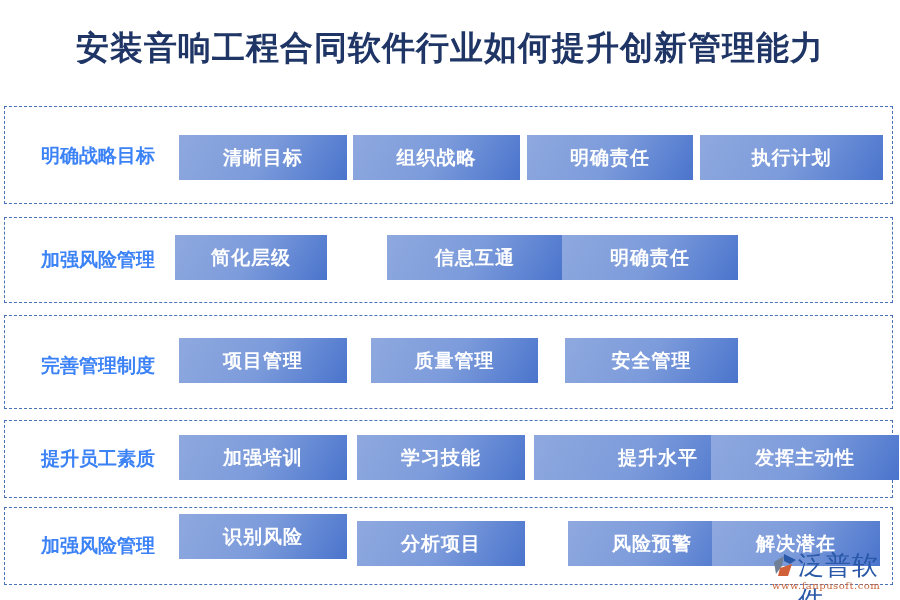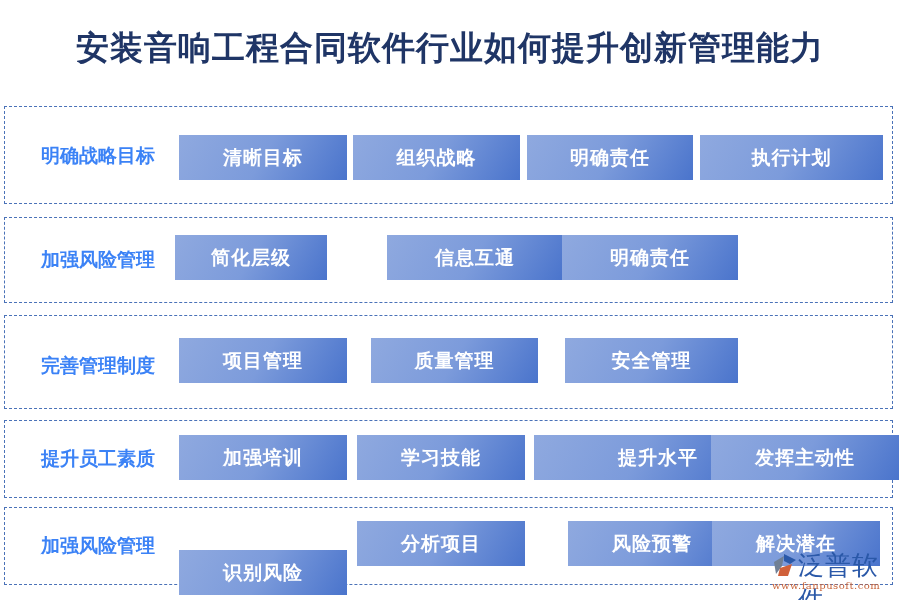--- a/index.html
+++ b/index.html
@@ -69,21 +69,21 @@
   <div class="row-label" style="top:25px;">提升员工素质</div>
 </div>
 <div class="btn" style="left:179px;top:435px;width:168px;">加强培训</div>
 <div class="btn" style="left:357px;top:435px;width:168px;">学习技能</div>
 <div class="btn" style="left:534px;top:435px;width:168px;padding-left:40px;">提升水平</div>
 <div class="btn" style="left:711px;top:435px;width:188px;">发挥主动性</div>
 
 <div class="row-box" style="top:507px;height:78px;">
   <div class="row-label" style="top:25px;">加强风险管理</div>
 </div>
-<div class="btn" style="left:179px;top:550px;width:168px;">识别风险</div>
+<div class="btn" style="left:179px;top:514px;width:168px;">识别风险</div>
 <div class="btn" style="left:357px;top:521px;width:168px;">分析项目</div>
 <div class="btn" style="left:535px;top:521px;width:168px;margin-left:33px;">风险预警</div>
 <div class="btn" style="left:712px;top:521px;width:168px;">解决潜在</div>
 
 <div class="logo">
   <svg class="logo-mark" viewBox="0 0 28 28">
     <path d="M14 2 L26 8 L20 12 L14 9 Z" fill="#2a58a8"></path>
     <path d="M4 10 L14 4 L12 14 L6 22 Z" fill="#6f7f95"></path>
     <path d="M10 16 L22 12 L18 24 L8 24 Z" fill="#d0603a"></path>
   </svg>

